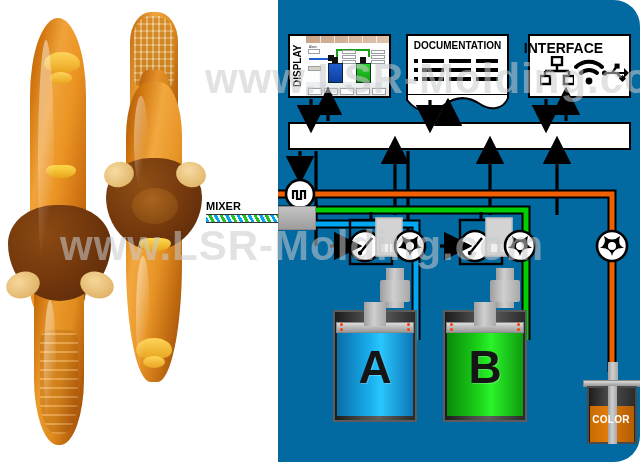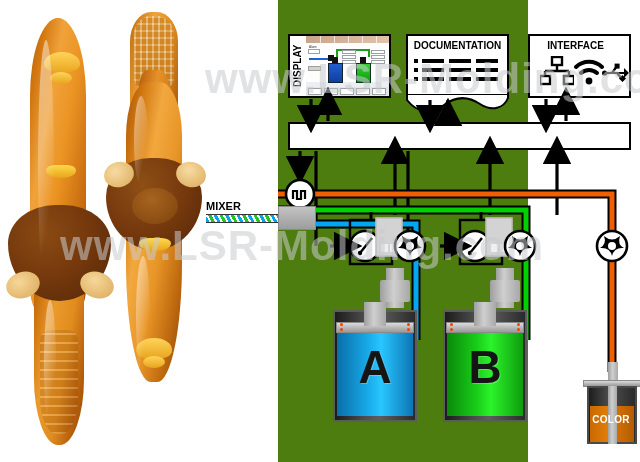--- a/index.html
+++ b/index.html
@@ -2,21 +2,21 @@
 <html><head>
 <meta charset="utf-8">
 <title>LSR Metering System Diagram</title>
 <style>
   html,body{margin:0;padding:0;}
   body{
     width:640px;height:462px;overflow:hidden;background:#ffffff;
     font-family:"Liberation Sans", sans-serif;
     position:relative;
   }
-  #page{position:absolute;left:0;top:0;width:528px;height:462px;background:#4d7c0f;}
+  #page{position:absolute;left:0;top:0;width:640px;height:462px;background:#0369a1;border-radius:26px;}
 
   
   .photo-panel{position:absolute;left:0;top:0;width:278px;height:462px;background:#fff;}
 
   .brush{position:absolute;}
 
   .bodyshape{position:absolute;border-radius:50% 50% 46% 46%/42% 42% 58% 58%;}
 
   
   .b1-handle{
@@ -143,21 +143,21 @@
   .hmi-fld{position:absolute;background:#fff;border:1px solid #9aa0a4;box-sizing:border-box;}
 
   #doc-box{left:128px;top:34px;width:103px;height:64px;border-bottom:none;}
   #doc-label{left:128px;top:40px;width:103px;text-align:center;font-size:10px;}
   .doc-wave{position:absolute;left:128px;top:94px;width:103px;height:18px;}
   .doc-rows{position:absolute;left:136px;top:58px;width:88px;height:30px;}
   .doc-bullet{position:absolute;width:4px;height:4px;background:#000;}
   .doc-bar{position:absolute;height:4px;background:#000;}
 
   #itf-box{left:250px;top:34px;width:103px;height:64px;}
-  #itf-label{left:246px;top:40px;width:103px;text-align:center;font-size:10px;}
+  #itf-label{left:234px;top:40px;width:103px;text-align:center;font-size:14px;}
 
   #controller-box{left:10px;top:122px;width:343px;height:28px;}
   #controller-label{left:10px;top:122px;width:343px;height:28px;display:flex;align-items:center;justify-content:center;font-size:15px;font-weight:normal;}
 
   
   .tank{position:absolute;}
   .tank-shell{position:absolute;border:2px solid #5c5c5c;box-sizing:border-box;
     background:linear-gradient(90deg,#1b1b1b 0%,#4a4a4a 35%,#5e5e5e 55%,#2a2a2a 100%);}
   .tank-fluid{position:absolute;}
   .tank-letter{position:absolute;width:100%;text-align:center;font-size:46px;font-weight:bold;color:#151515;

